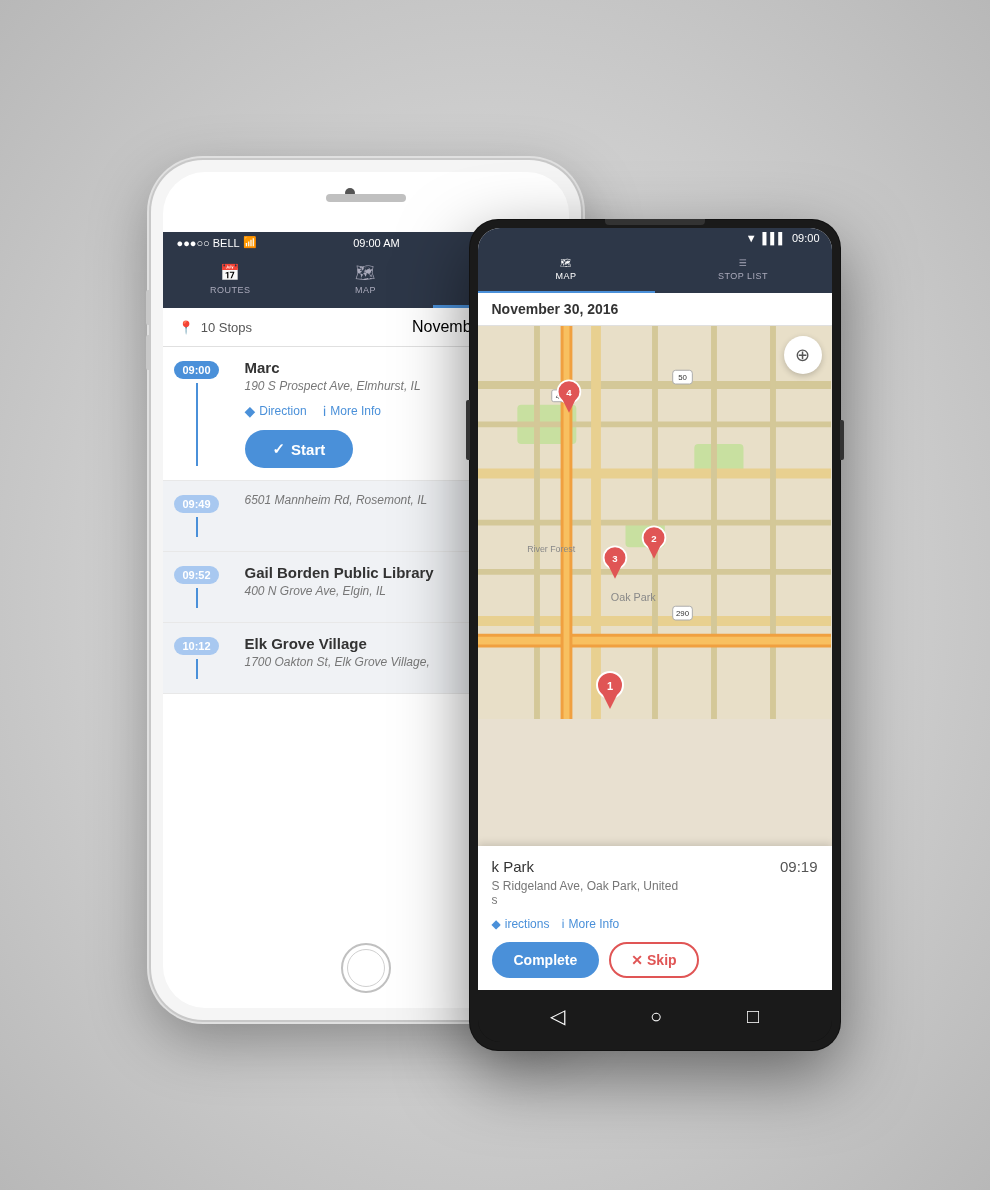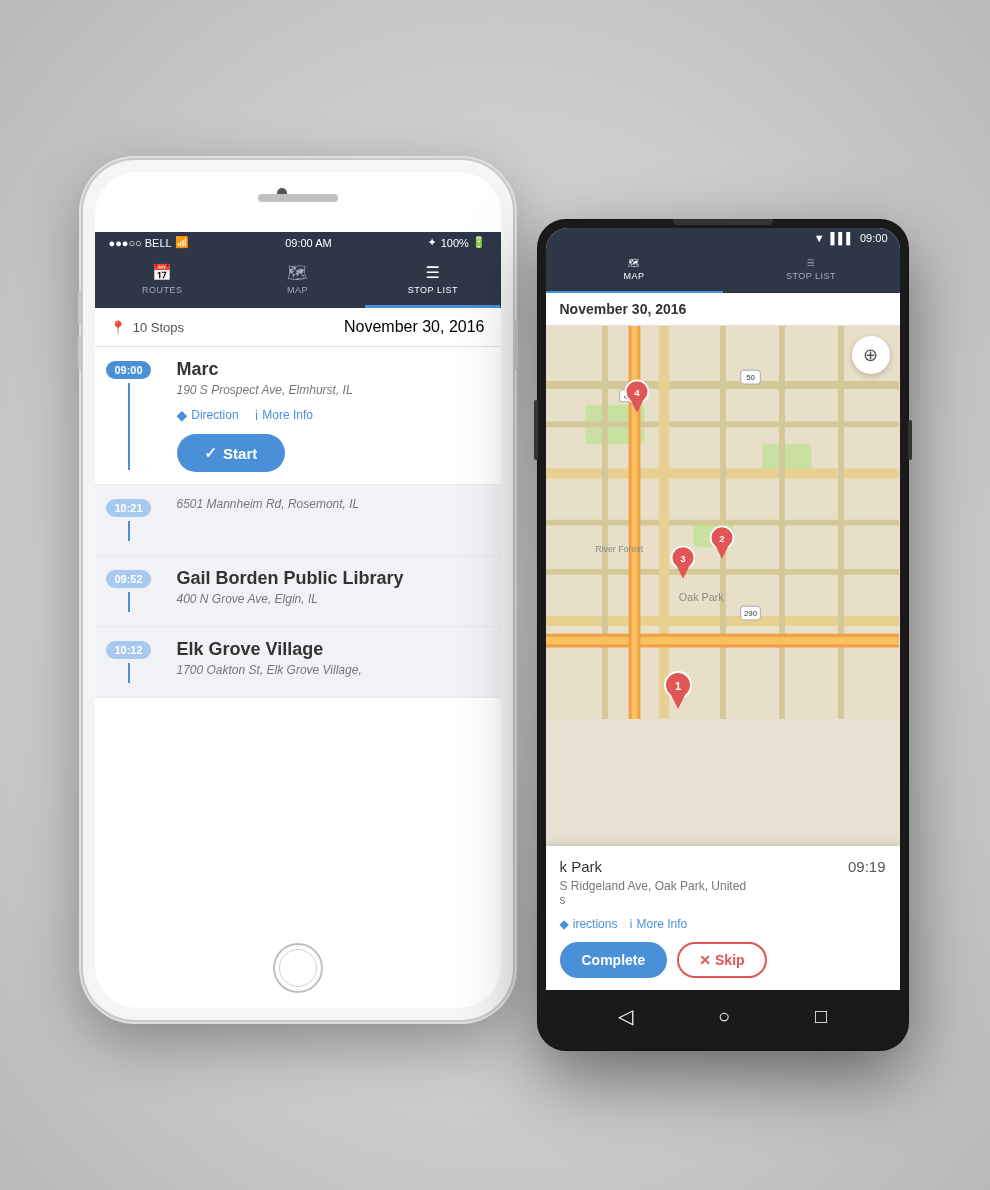--- a/index.html
+++ b/index.html
@@ -18,21 +18,21 @@
     
     body::before {
       content: '';
       position: absolute;
       inset: 0;
       background: radial-gradient(ellipse at center, #e8e8e8 0%, #b8b8b8 100%);
     }
 
     .phones-container {
       position: relative;
-      width: 825px;
+      width: 689px;
       height: 950px;
     }
 
     
     .iphone {
       position: absolute;
       left: 0;
       top: 40px;
       width: 430px;
       height: 860px;
@@ -257,21 +257,21 @@
       min-height: 20px;
     }
 
     .stop-content {
       flex: 1;
       padding: 12px 14px;
     }
 
     .stop-name {
       font-weight: 700;
-      font-size: 18px;
+      font-size: 15px;
       color: #333;
       margin-bottom: 3px;
     }
 
     .stop-address {
       font-size: 12px;
       color: #777;
       margin-bottom: 8px;
       font-style: italic;
     }
@@ -624,21 +624,21 @@
               </div>
               <button class="start-btn">
                 <span>✓</span>
                 <span>Start</span>
               </button>
             </div>
           </div>
 
           <div class="stop-item collapsed">
             <div class="stop-timeline">
-              <div class="time-badge light">10:21</div>
+              <div class="time-badge light">09:49</div>
               <div class="timeline-line"></div>
             </div>
             <div class="stop-content">
               <div class="stop-address">6501 Mannheim Rd, Rosemont, IL</div>
             </div>
           </div>
 
           <div class="stop-item collapsed">
             <div class="stop-timeline">
               <div class="time-badge light">09:52</div>

